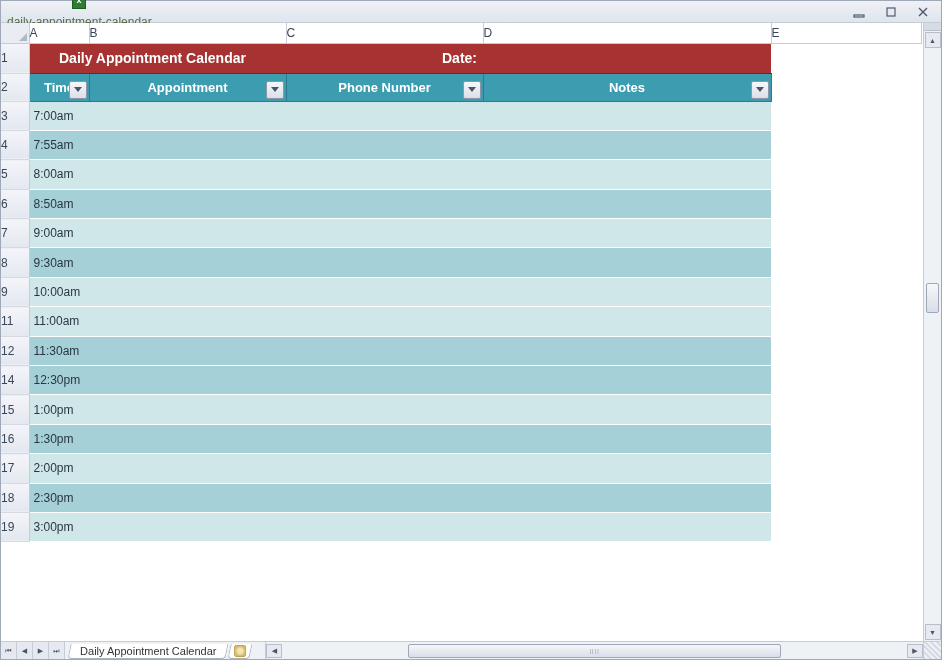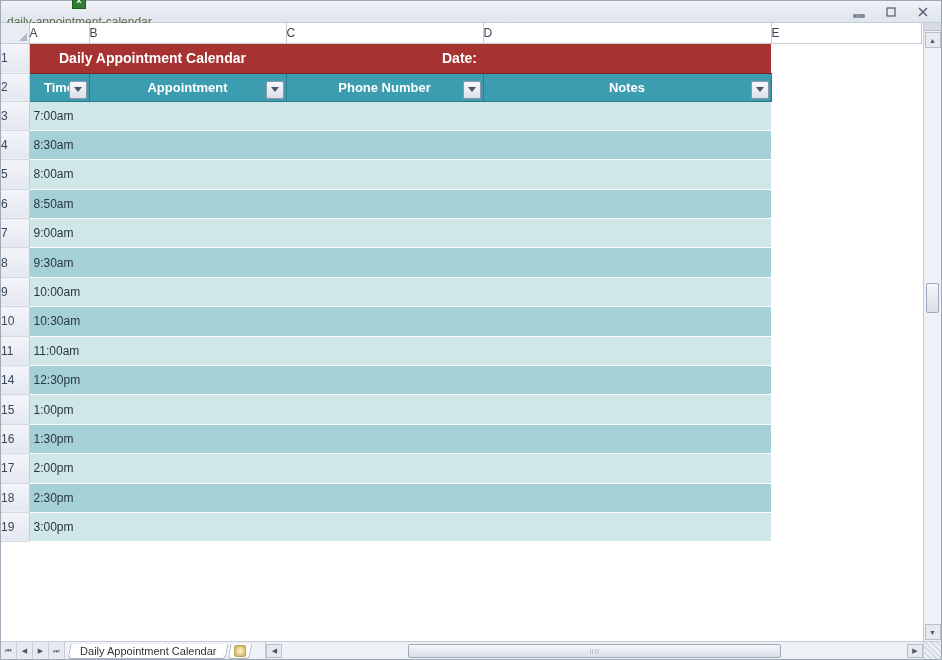--- a/index.html
+++ b/index.html
@@ -361,21 +361,21 @@
         <div class="sheet-row data-row row-light">
               <div class="sheet-cell row-header">3</div>
               <div class="sheet-cell data-cell time-cell w-A">7:00am</div>
               <div class="sheet-cell data-cell w-B"></div>
               <div class="sheet-cell data-cell w-C"></div>
               <div class="sheet-cell data-cell notes-cell w-D"></div>
               <div class="sheet-cell e-cell w-E"></div>
             </div>
             <div class="sheet-row data-row row-dark">
               <div class="sheet-cell row-header">4</div>
-              <div class="sheet-cell data-cell time-cell w-A">8:30am</div>
+              <div class="sheet-cell data-cell time-cell w-A">7:55am</div>
               <div class="sheet-cell data-cell w-B"></div>
               <div class="sheet-cell data-cell w-C"></div>
               <div class="sheet-cell data-cell notes-cell w-D"></div>
               <div class="sheet-cell e-cell w-E"></div>
             </div>
             <div class="sheet-row data-row row-light">
               <div class="sheet-cell row-header">5</div>
               <div class="sheet-cell data-cell time-cell w-A">8:00am</div>
               <div class="sheet-cell data-cell w-B"></div>
               <div class="sheet-cell data-cell w-C"></div>
@@ -407,31 +407,31 @@
               <div class="sheet-cell e-cell w-E"></div>
             </div>
             <div class="sheet-row data-row row-light">
               <div class="sheet-cell row-header">9</div>
               <div class="sheet-cell data-cell time-cell w-A">10:00am</div>
               <div class="sheet-cell data-cell w-B"></div>
               <div class="sheet-cell data-cell w-C"></div>
               <div class="sheet-cell data-cell notes-cell w-D"></div>
               <div class="sheet-cell e-cell w-E"></div>
             </div>
-            <div class="sheet-row data-row row-dark">
-              <div class="sheet-cell row-header">10</div>
-              <div class="sheet-cell data-cell time-cell w-A">10:30am</div>
-              <div class="sheet-cell data-cell w-B"></div>
-              <div class="sheet-cell data-cell w-C"></div>
-              <div class="sheet-cell data-cell notes-cell w-D"></div>
-              <div class="sheet-cell e-cell w-E"></div>
-            </div>
             <div class="sheet-row data-row row-light">
               <div class="sheet-cell row-header">11</div>
               <div class="sheet-cell data-cell time-cell w-A">11:00am</div>
+              <div class="sheet-cell data-cell w-B"></div>
+              <div class="sheet-cell data-cell w-C"></div>
+              <div class="sheet-cell data-cell notes-cell w-D"></div>
+              <div class="sheet-cell e-cell w-E"></div>
+            </div>
+            <div class="sheet-row data-row row-dark">
+              <div class="sheet-cell row-header">12</div>
+              <div class="sheet-cell data-cell time-cell w-A">11:30am</div>
               <div class="sheet-cell data-cell w-B"></div>
               <div class="sheet-cell data-cell w-C"></div>
               <div class="sheet-cell data-cell notes-cell w-D"></div>
               <div class="sheet-cell e-cell w-E"></div>
             </div>
             <div class="sheet-row data-row row-dark">
               <div class="sheet-cell row-header">14</div>
               <div class="sheet-cell data-cell time-cell w-A">12:30pm</div>
               <div class="sheet-cell data-cell w-B"></div>
               <div class="sheet-cell data-cell w-C"></div>

